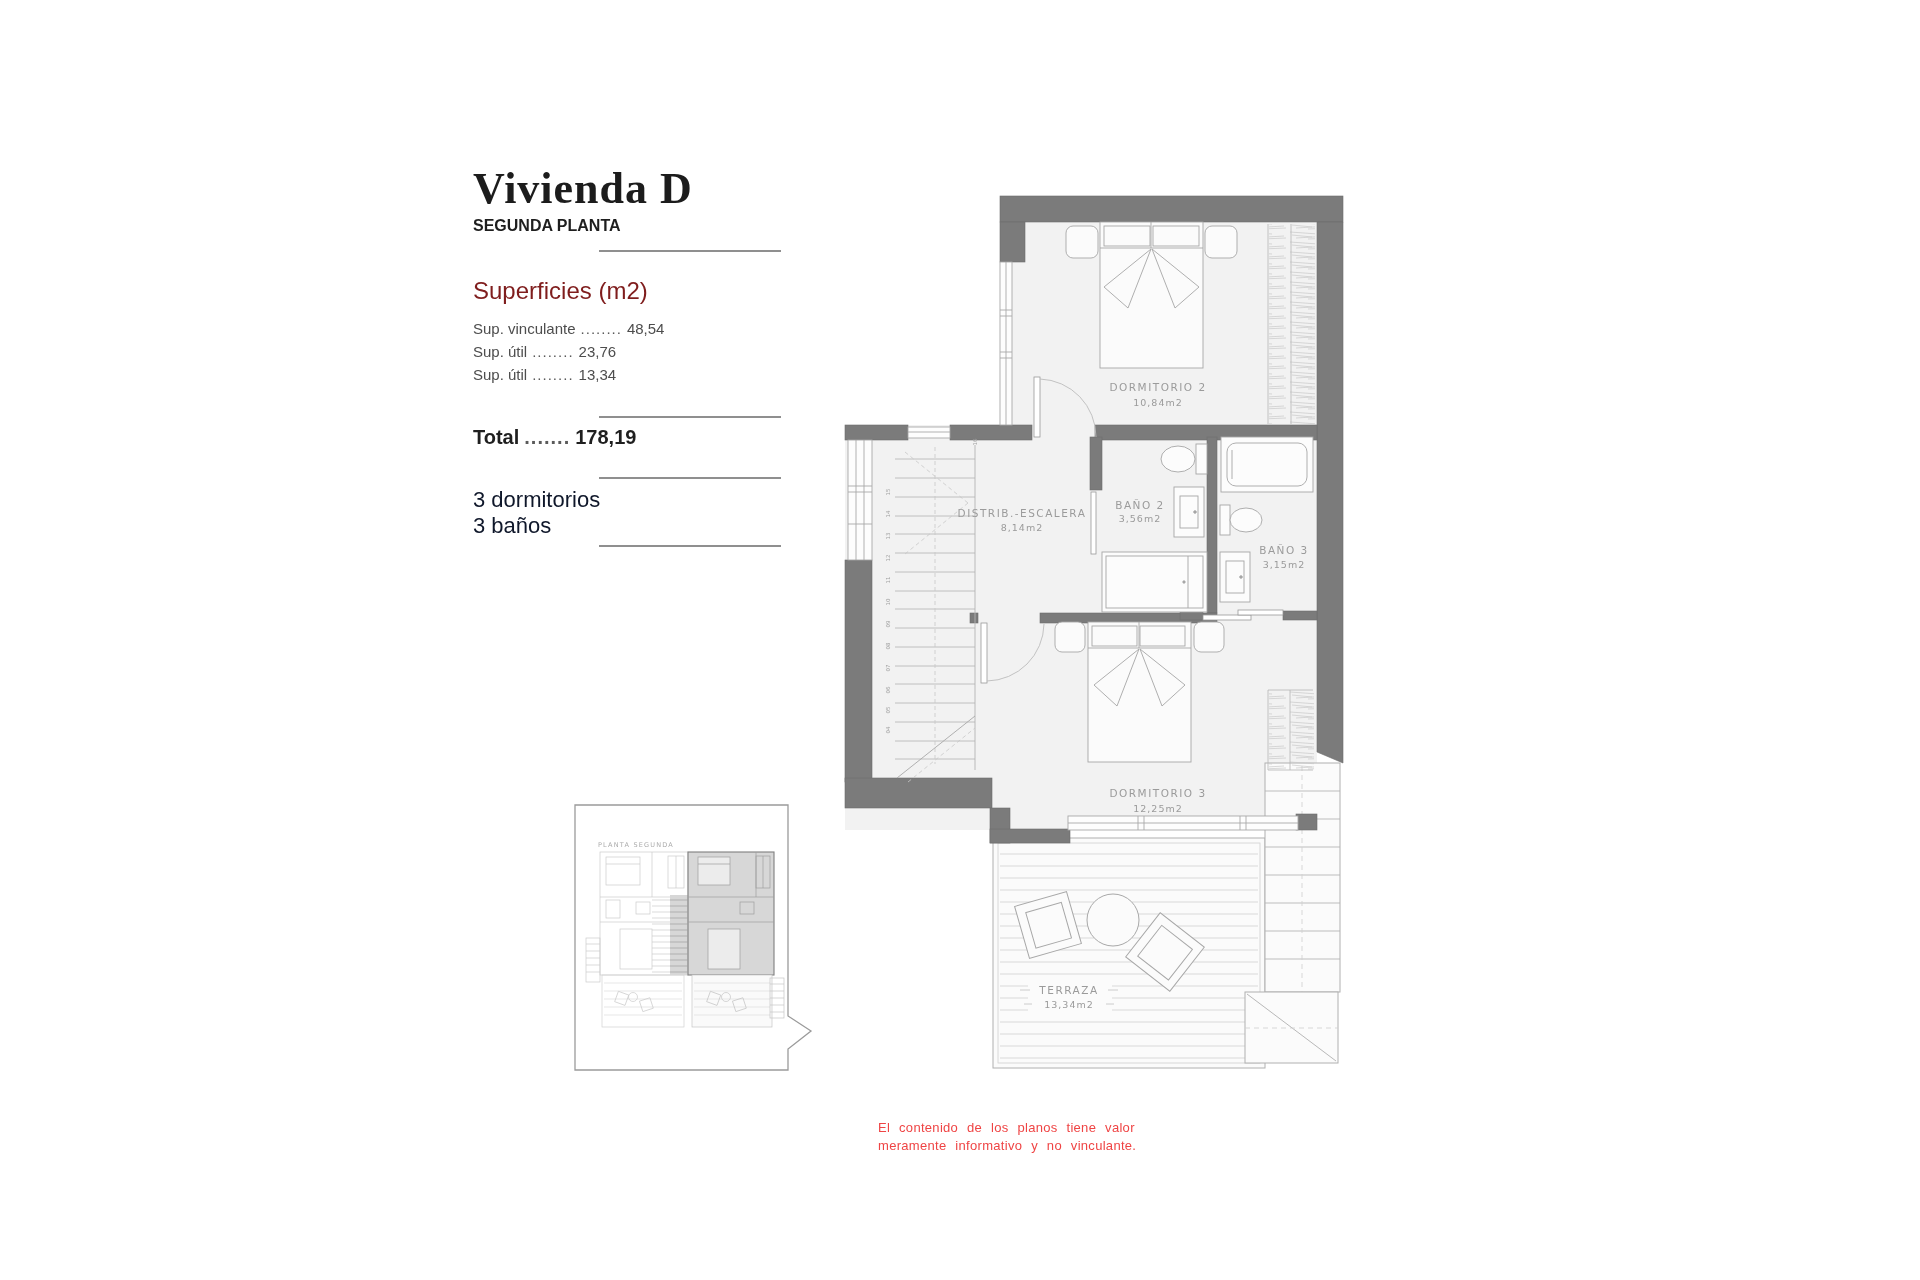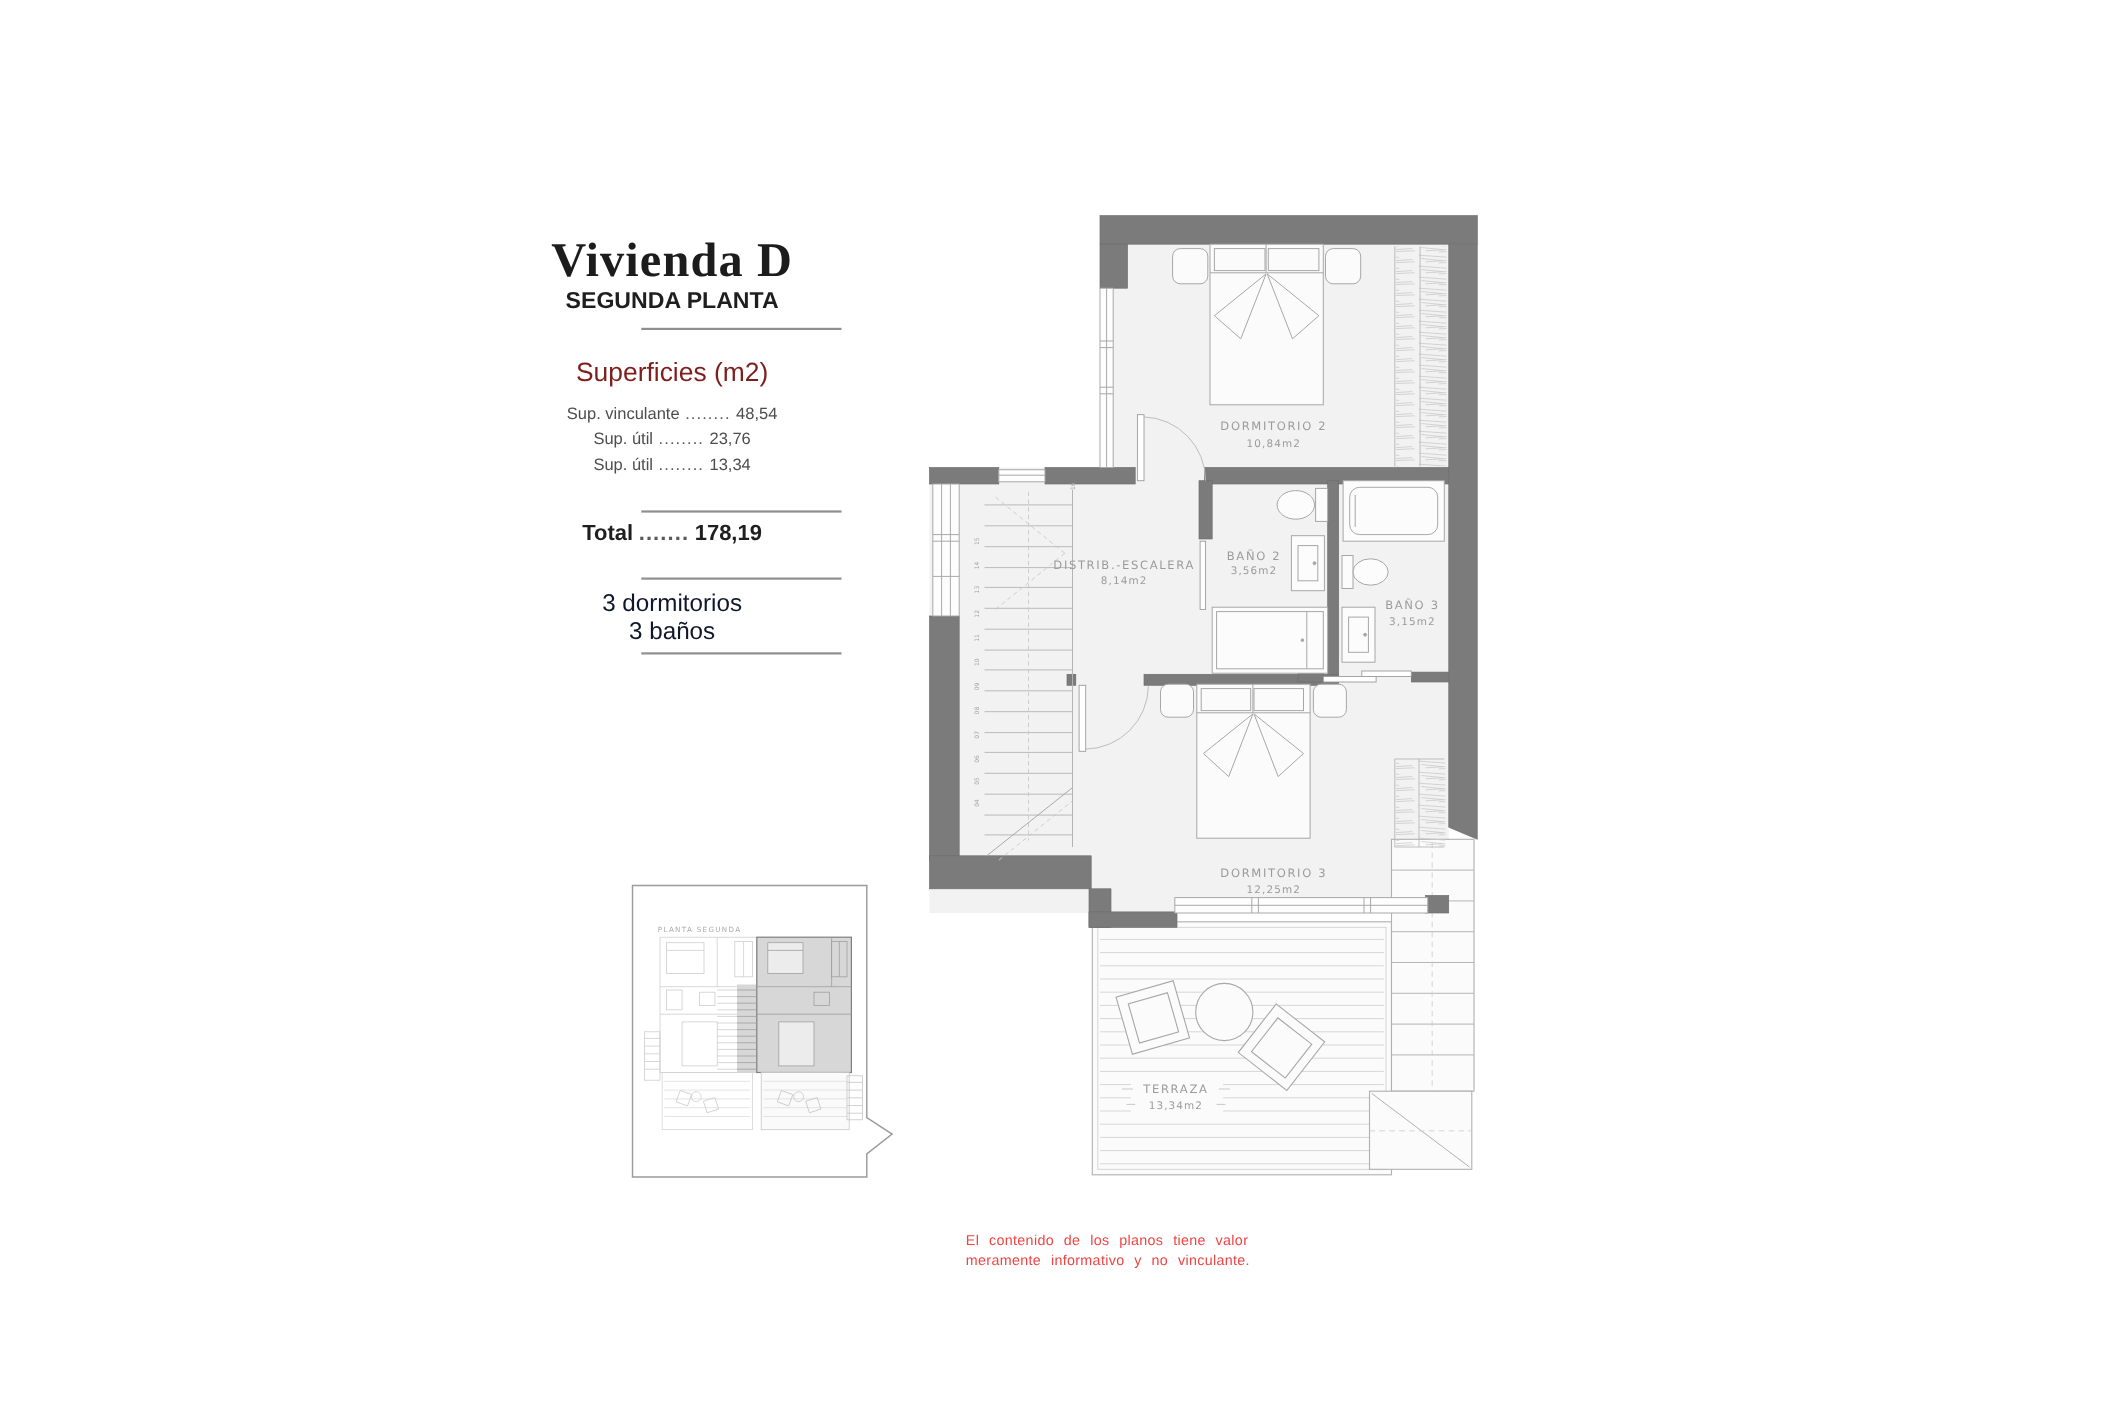--- a/index.html
+++ b/index.html
@@ -1,22 +1,22 @@
 <!DOCTYPE html>
 <html><head>
 <meta charset="utf-8">
 <style>
   html,body{margin:0;padding:0;background:#ffffff;}
   .canvas{position:relative;width:1920px;height:1280px;background:#ffffff;overflow:hidden;
           font-family:"Liberation Sans", sans-serif;}
   
-  .info{position:absolute;left:457px;top:166px;width:308px;text-align:center;color:#4a4a4a;margin-top:48px;}
+  .info{position:absolute;left:473px;top:166px;width:308px;text-align:left;color:#4a4a4a;}
   .info .title{font-family:"Liberation Serif", serif;font-weight:700;font-size:44px;
                line-height:46px;color:#1c1c1c;letter-spacing:1px;}
-  .info .subtitle{font-weight:700;font-size:21px;line-height:24px;color:#1e1e1e;margin-top:2px;}
+  .info .subtitle{font-weight:700;font-size:16px;line-height:24px;color:#1e1e1e;margin-top:2px;}
   .divider{height:2px;background:#8f8f8f;width:182px;margin-left:auto;}
   .d1{margin-top:12px;}
   .d2{margin-top:30px;}
   .d3{margin-top:28px;}
   .d4{margin-top:6px;}
   .section-title{font-size:24px;color:#7f1d1d;margin-top:25px;}
   .rows{margin-top:12px;font-size:15px;line-height:23px;color:#4d4d4d;}
   .dots{margin:0 5px;letter-spacing:1px;color:#5a5a5a;}
   .total{font-size:20px;font-weight:700;color:#1f1f1f;margin-top:8px;}
   .features{font-size:22px;line-height:26px;color:#0f172a;margin-top:8px;}

